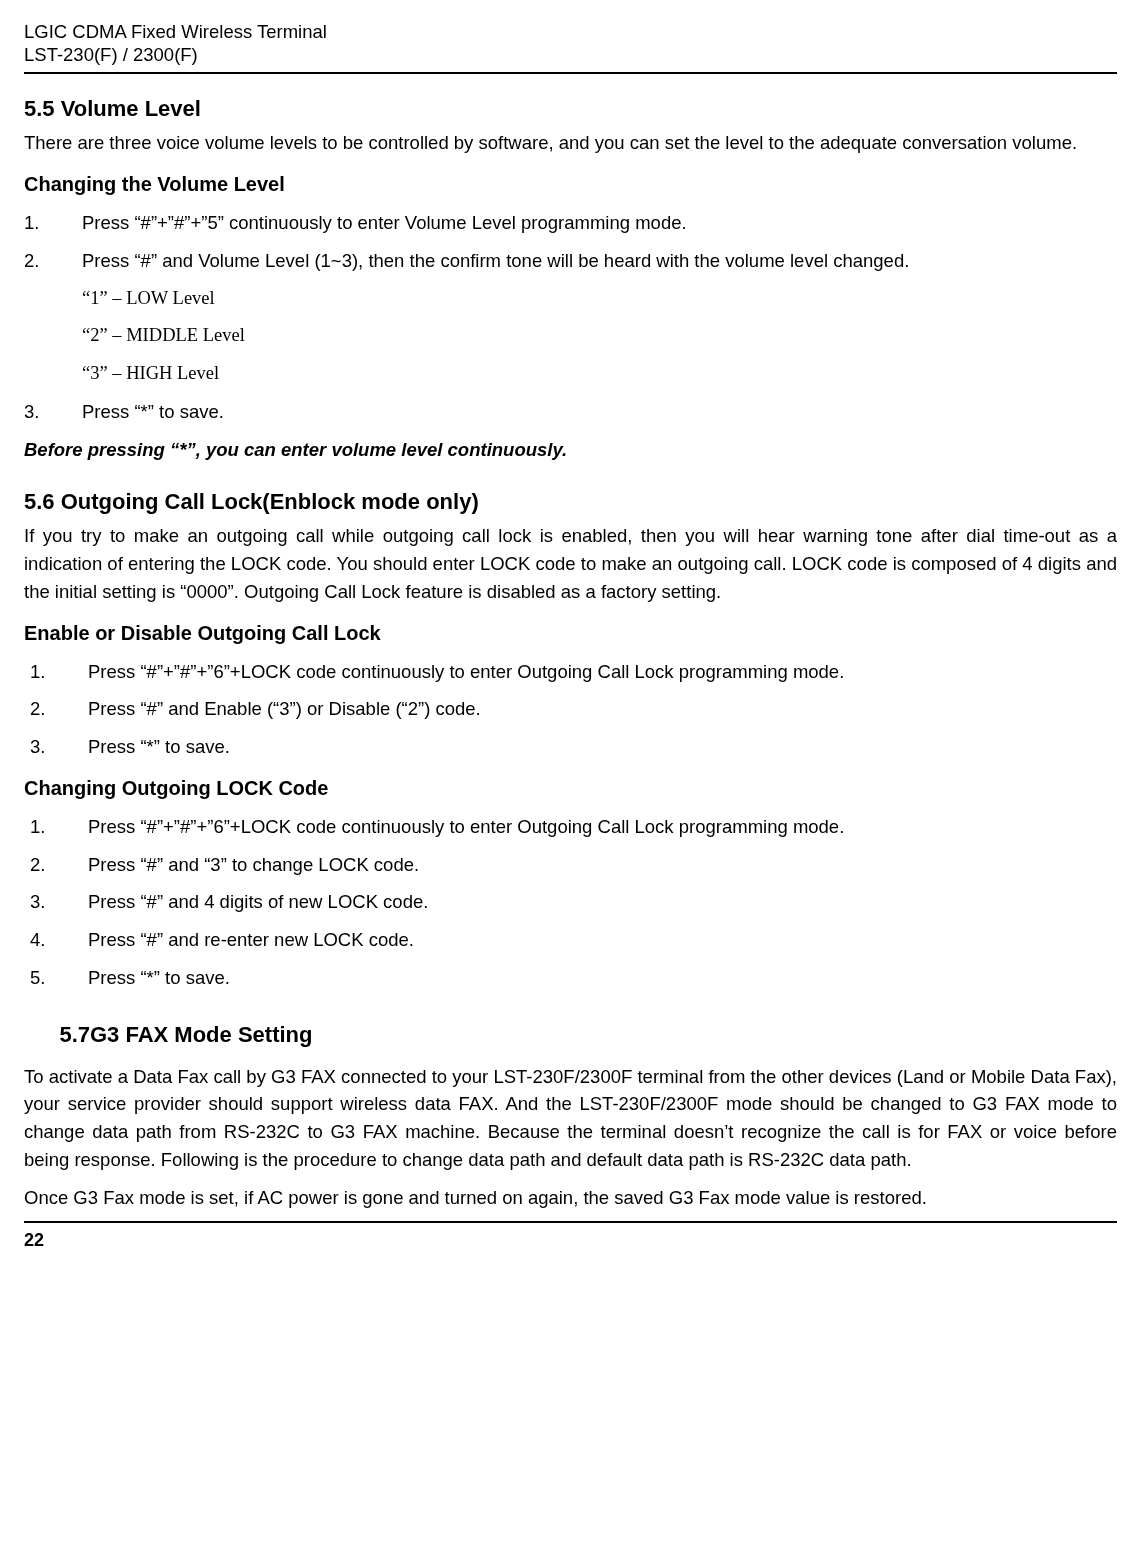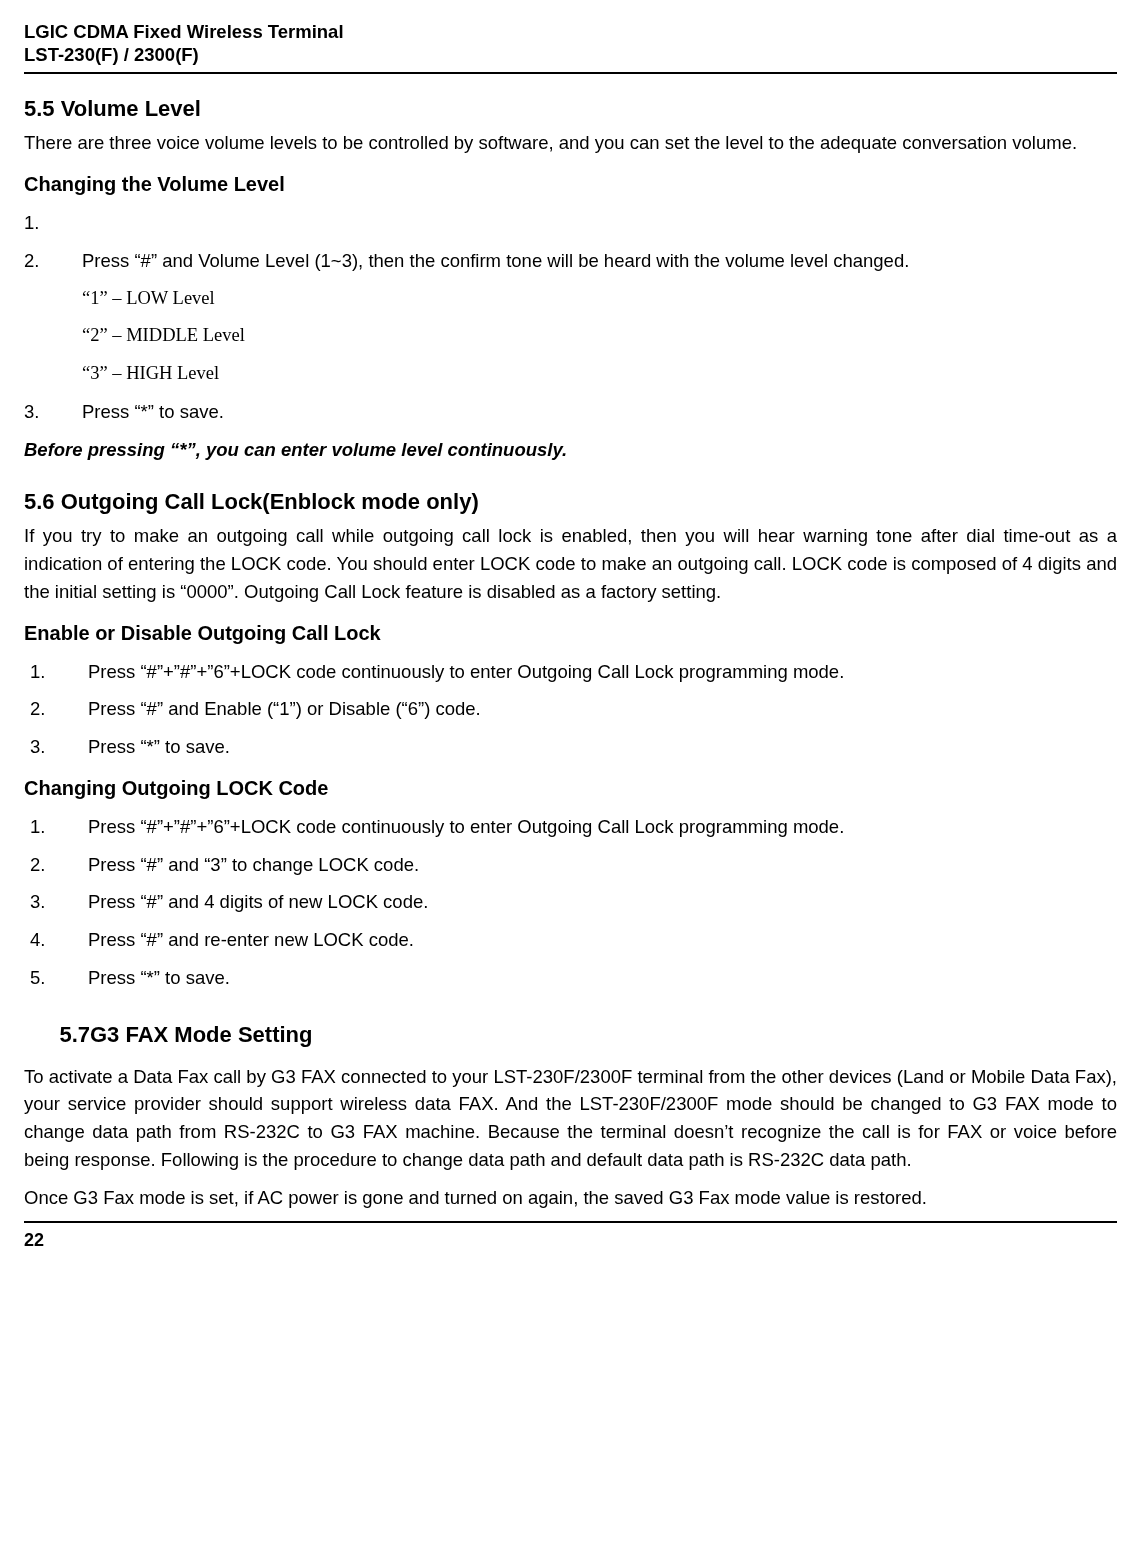--- a/index.html
+++ b/index.html
@@ -7,21 +7,21 @@
     font-size: 18.5px;
     line-height: 1.5;
     margin: 0;
     padding: 20px 24px 0 24px;
     color: #000;
     width: 1141px;
     box-sizing: border-box;
     background: #fff;
   }
   .head {
-    font-weight: bold;
+    font-weight: normal;
     font-size: 18.5px;
     line-height: 1.25;
   }
   .rule {
     border: 0;
     border-top: 2.5px solid #000;
     margin: 6px 0 14px 0;
   }
   .rule-bot {
     border: 0;
@@ -94,20 +94,21 @@
 <div class="head">LGIC CDMA Fixed Wireless Terminal</div>
 <div class="head">LST-230(F) / 2300(F)</div>
 <hr class="rule">
 
 <div class="h2">5.5  Volume Level</div>
 <p class="body">There are three voice volume levels to be controlled by software, and you can set the level to the adequate conversation volume.</p>
 <div class="h3">Changing the Volume Level</div>
 <ol class="ol">
   <li>
       <span class="num">1.</span>
+      <span>Press “#”+”#”+”5” continuously to enter Volume Level programming mode.</span>
     </li>
   <li>
       <span class="num">2.</span>
       <span>Press “#” and Volume Level (1~3), then the confirm tone will be heard with the volume level changed.</span>
     </li>
 </ol>
 <div class="indent">“1” – LOW Level</div>
 <div class="indent">“2” – MIDDLE Level</div>
 <div class="indent">“3” – HIGH Level</div>
 <ol class="ol">
@@ -121,21 +122,21 @@
 <div class="h2">5.6  Outgoing Call Lock(Enblock mode only)</div>
 <p class="body">If you try to make an outgoing call while outgoing call lock is enabled, then you will hear warning tone after dial time-out as a indication of entering the LOCK code. You should enter LOCK code to make an outgoing call. LOCK code is composed of 4 digits and the initial setting is “0000”. Outgoing Call Lock feature is disabled as a factory setting.</p>
 <div class="h3">Enable or Disable Outgoing Call Lock</div>
 <ol class="ol" style="margin-left:6px;">
   <li>
       <span class="num">1.</span>
       <span>Press “#”+”#”+”6”+LOCK code continuously to enter Outgoing Call Lock programming  mode.</span>
     </li>
   <li>
       <span class="num">2.</span>
-      <span>Press “#” and Enable (“1”) or Disable (“6”) code.</span>
+      <span>Press “#” and Enable (“3”) or Disable (“2”) code.</span>
     </li>
   <li>
       <span class="num">3.</span>
       <span>Press “*” to save.</span>
     </li>
 </ol>
 <div class="h3">Changing Outgoing LOCK Code</div>
 <ol class="ol" style="margin-left:6px;">
   <li>
       <span class="num">1.</span>

